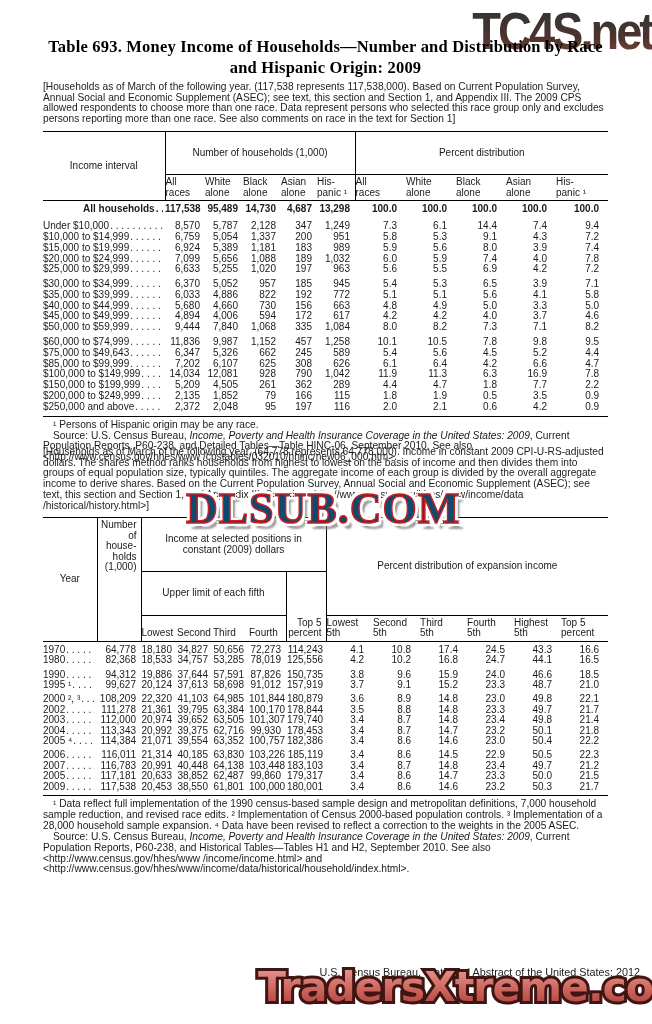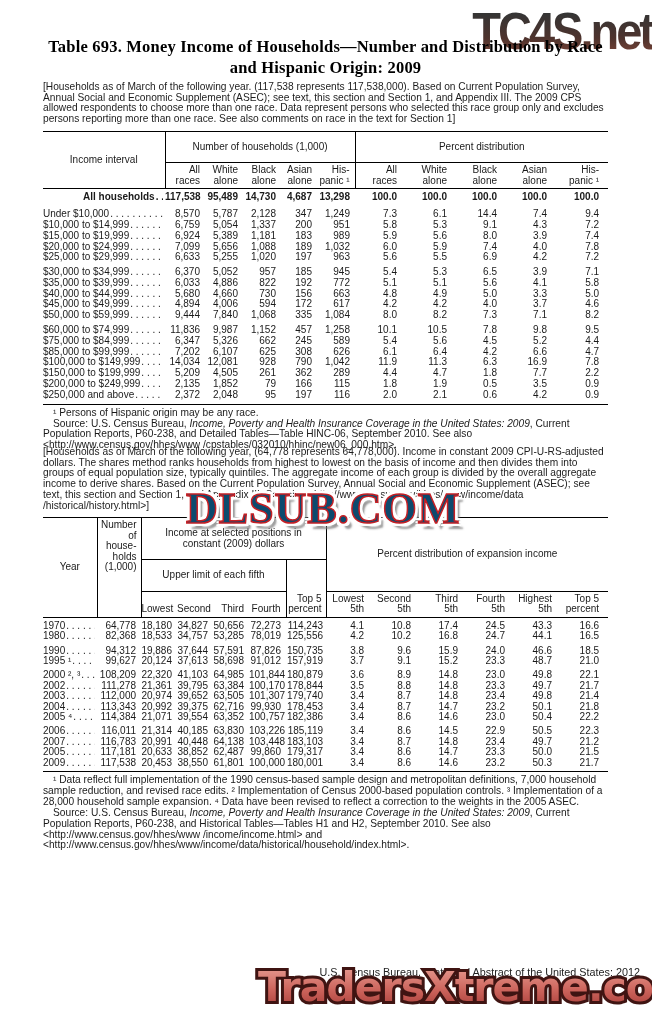--- a/index.html
+++ b/index.html
@@ -18,24 +18,24 @@
 
   
   table.tbl { border-collapse:collapse; table-layout:fixed; width:565px; margin-top:6px;
               border-top:1px solid #000; border-bottom:1px solid #000; font-size:10px; }
   .tbl th { font-weight:normal; white-space:pre-line; line-height:10.5px; }
   .tbl td { line-height:10.8px; }
   .t694 td { line-height:10.4px; }
   .bb { border-bottom:1px solid #000; }
   .br { border-right:1px solid #000; }
   .bl { border-left:1px solid #000; }
-  th.grp { text-align:center; vertical-align:middle; padding:10px 2px; }
+  th.grp { text-align:center; vertical-align:middle; padding:16px 2px; }
   th.side { text-align:center; vertical-align:middle; }
   th.stack { text-align:right; vertical-align:top; padding:2px 4px 0 0; }
-  th.sub { text-align:right; vertical-align:bottom; padding:2px 5px 2px 0; }
+  th.sub { text-align:left; vertical-align:bottom; padding:2px 5px 2px 0; }
   th.sub.p { padding-right:9px; }
   th.top5 { text-align:right; vertical-align:bottom; padding:0 4px 2px 0; }
   td.lbl { overflow:hidden; }
   td.lbl .wrap { display:flex; align-items:baseline; overflow:hidden; white-space:nowrap; }
   td.lbl .dots { flex:1; overflow:hidden; white-space:nowrap; margin:0 2px 0 1px; }
   td.num { text-align:right; padding-right:5px; white-space:nowrap; }
   .t693 td:nth-child(n+7) { padding-right:9px; }
   .t694 td:nth-child(n+8) { padding-right:9px; }
   .t694 td:nth-child(7)   { padding-right:3px; }
   tr.gap td { padding-top:4px; }
@@ -350,21 +350,21 @@
               <td class="num">1,258</td>
               <td class="num">10.1</td>
               <td class="num">10.5</td>
               <td class="num">7.8</td>
               <td class="num">9.8</td>
               <td class="num">9.5</td>
             </tr>
             <tr>
               <td class="lbl">
                 <div class="wrap">
-                  <span>$75,000 to $84,999</span>
+                  <span>$75,000 to $49,643</span>
                   <span class="dots">. . . . . . . . . . . . . . . . . . . . . . . . . . . . . . . . . . . . . . . .</span>
                 </div>
               </td>
               <td class="num">6,347</td>
               <td class="num">5,326</td>
               <td class="num">662</td>
               <td class="num">245</td>
               <td class="num">589</td>
               <td class="num">5.4</td>
               <td class="num">5.6</td>

